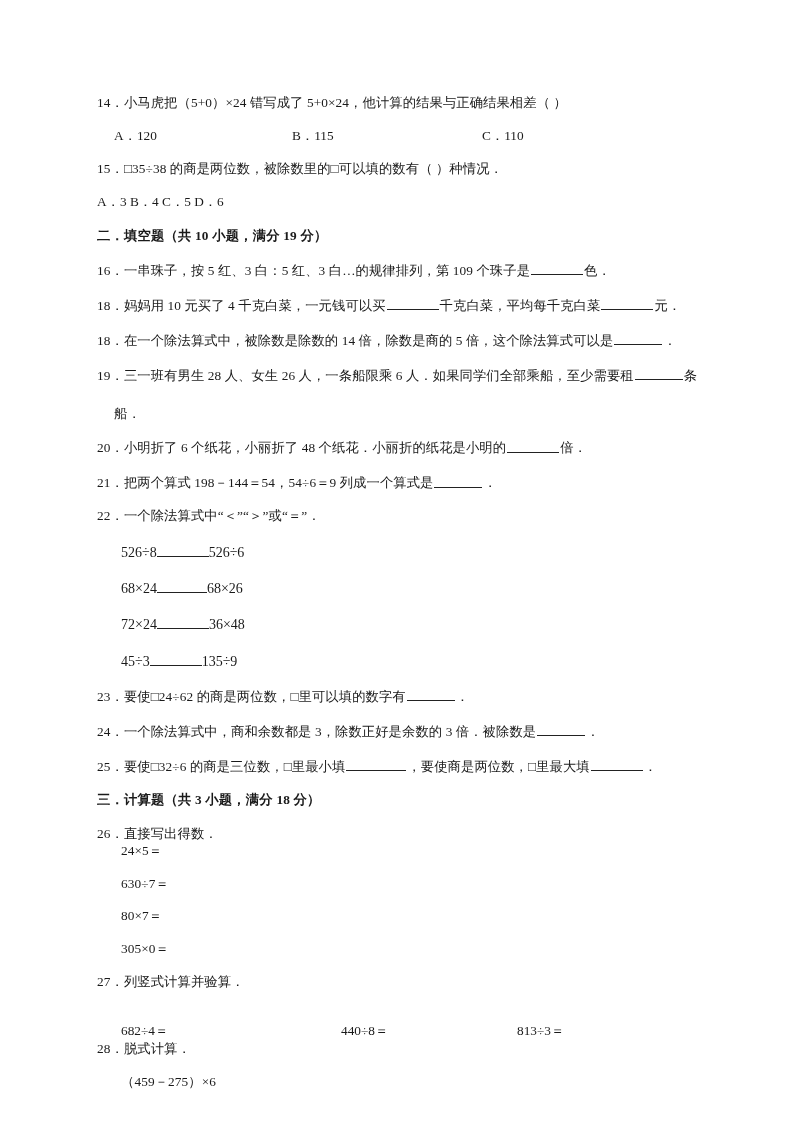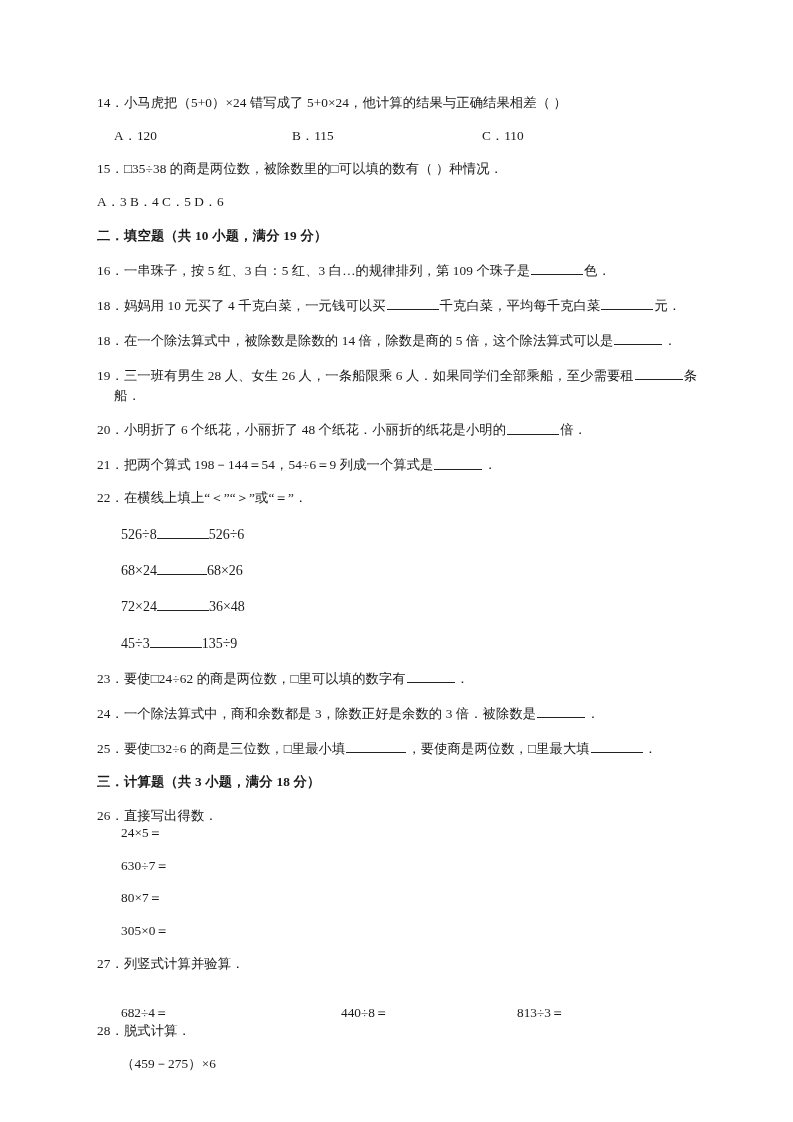--- a/index.html
+++ b/index.html
@@ -156,35 +156,35 @@
     </div>
 
     <div class="q">
       <span>18．</span><span>妈妈用 10 元买了 4 千克白菜，一元钱可以买</span><span class="blank w1"></span><span>千克白菜，平均每千克白菜</span><span class="blank w1"></span><span>元．</span>
     </div>
 
     <div class="q">
       <span>18．</span><span>在一个除法算式中，被除数是除数的 14 倍，除数是商的 5 倍，这个除法算式可以是</span><span class="blank w2"></span><span>．</span>
     </div>
 
-    <div class="q" style="margin-bottom:6px;">
+    <div class="q" style="margin-bottom:24px;">
       <span>19．</span><span>三一班有男生 28 人、女生 26 人，一条船限乘 6 人．如果同学们全部乘船，至少需要租</span><span class="blank w2"></span><span>条</span>
     </div>
     <div class="q indent">船．</div>
 
     <div class="q">
       <span>20．</span><span>小明折了 6 个纸花，小丽折了 48 个纸花．小丽折的纸花是小明的</span><span class="blank w1"></span><span>倍．</span>
     </div>
 
     <div class="q">
       <span>21．</span><span>把两个算式 198－144＝54，54÷6＝9 列成一个算式是</span><span class="blank w2"></span><span>．</span>
     </div>
 
     <div class="q" style="margin-bottom:20px;">
-      <span>22．</span><span>在横线上填上“＜”“＞”或“＝”．</span>
+      <span>22．</span><span>一个除法算式中“＜”“＞”或“＝”．</span>
     </div>
 
     <div class="cmp-row">
       <span class="cmp-left">526÷8</span><span class="cmp-blank" style="width:52px;"></span><span class="cmp-right">526÷6</span>
     </div>
     <div class="cmp-row">
       <span class="cmp-left">68×24</span><span class="cmp-blank" style="width:50px;"></span><span class="cmp-right">68×26</span>
     </div>
     <div class="cmp-row">
       <span class="cmp-left">72×24</span><span class="cmp-blank" style="width:52px;"></span><span class="cmp-right">36×48</span>

